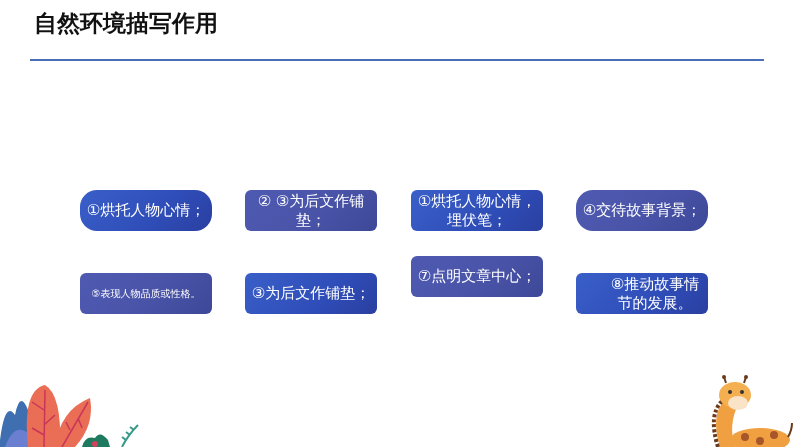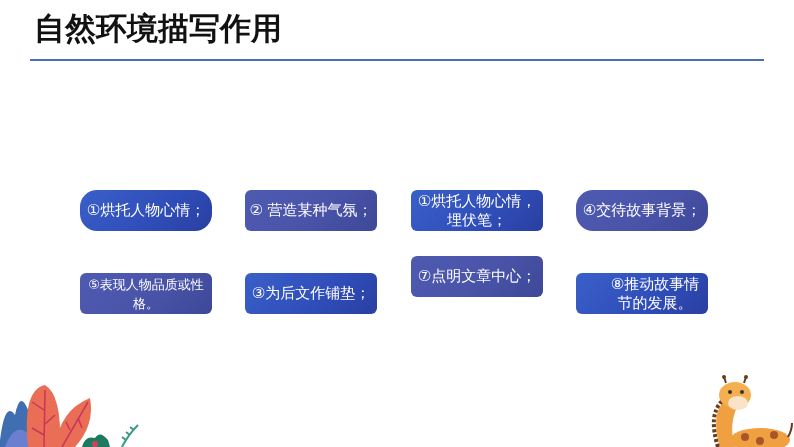--- a/index.html
+++ b/index.html
@@ -1,37 +1,37 @@
 <!DOCTYPE html>
 <html><head>
 <meta charset="utf-8">
 <style>
   html, body { margin:0; padding:0; }
   body { width:794px; height:447px; background:#ffffff; position:relative; overflow:hidden;
          font-family:"DejaVu Sans", "Liberation Sans", sans-serif; }
-  .title { position:absolute; left:34px; top:8px; font-size:31px; font-weight:bold; color:#111;
+  .title { position:absolute; left:34px; top:8px; font-size:23px; font-weight:bold; color:#111;
            letter-spacing:0px; font-family:"DejaVu Sans", sans-serif; }
   .divider { position:absolute; left:30px; top:59px; width:734px; height:2px; background:#4a6fb8; }
   .card { position:absolute; width:132px; height:41px; border-radius:6px; color:#fff;
           display:flex; align-items:center; justify-content:center; text-align:center;
           font-size:15px; line-height:19px; box-sizing:border-box; padding:0 4px; }
   .card.c-blue { background:linear-gradient(135deg,#3a5fc8 0%,#2f4db8 60%,#2a3fa0 100%); }
   .card.c-purple { background:linear-gradient(135deg,#4e5ab0 0%,#4a55aa 50%,#3e4898 100%); }
-  .card.small { font-size:13px; }
+  .card.small { font-size:10px; }
   .deco-left { position:absolute; left:0; top:380px; width:160px; height:67px; }
   .deco-right { position:absolute; left:700px; top:375px; width:94px; height:72px; }
 </style>
 </head>
 <body>
 
 <div class="title">自然环境描写作用</div>
 <div class="divider"></div>
 
 <div class="card c-blue" style="left:80px;top:190px;border-radius:17px;">①烘托人物心情；</div>
-<div class="card c-purple" style="left:245px;top:190px;">② 营造某种气氛；</div>
+<div class="card c-purple" style="left:245px;top:190px;">② ③为后文作铺垫；</div>
 <div class="card c-blue" style="left:411px;top:190px;">①烘托人物心情，埋伏笔；</div>
 <div class="card c-purple" style="left:576px;top:190px;border-radius:17px;">④交待故事背景；</div>
 
 <div class="card c-purple small" style="left:80px;top:273px;">⑤表现人物品质或性格。</div>
 <div class="card c-blue" style="left:245px;top:273px;">③为后文作铺垫；</div>
 <div class="card c-purple" style="left:411px;top:256px;">⑦点明文章中心；</div>
 <div class="card c-blue" style="left:576px;top:273px;padding-left:30px;">⑧推动故事情节的发展。</div>
 
 <svg class="deco-left" viewBox="0 0 160 67">
   <path d="M0 60 Q5 20 15 35 Q20 10 28 30 Q32 15 40 40 L40 67 L0 67Z" fill="#3f6fb0"></path>

